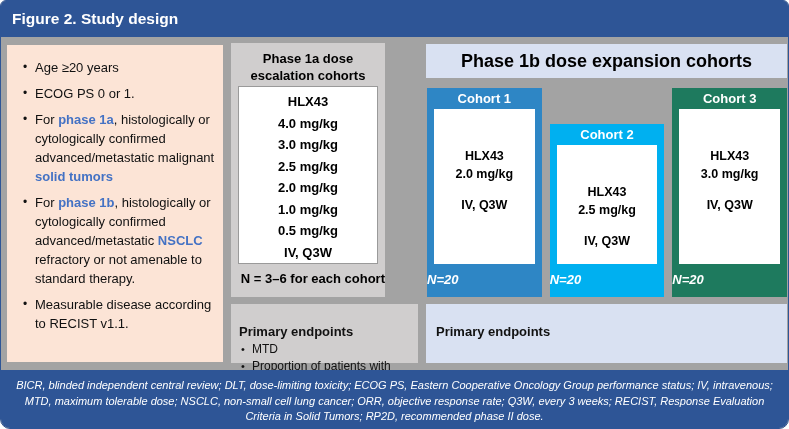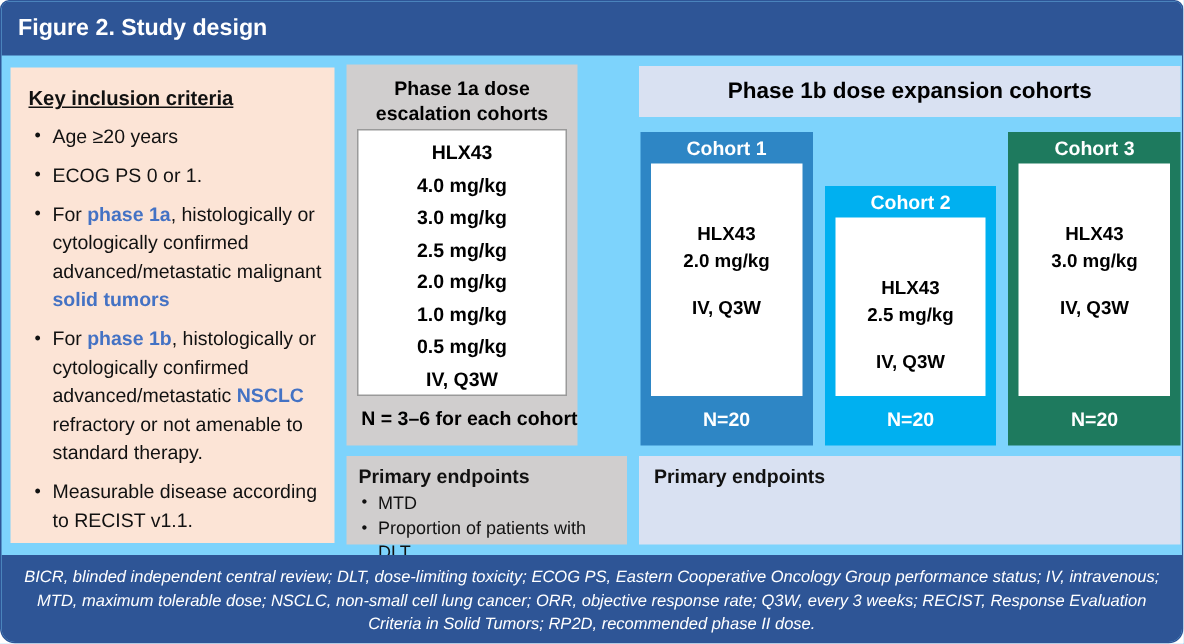--- a/index.html
+++ b/index.html
@@ -1,17 +1,17 @@
 <!DOCTYPE html>
 <html><head>
 <meta charset="utf-8">
 <style>
   html,body{margin:0;padding:0;background:#fff;}
   body{width:789px;height:429px;position:relative;font-family:"Liberation Sans",sans-serif;-webkit-font-smoothing:antialiased;}
-  .figure{position:absolute;inset:0;background:#7dd3fc;border:1.5px solid #2E5596;border-radius:6px 6px 10px 10px;overflow:hidden;box-sizing:border-box;}
+  .figure{position:absolute;inset:0;background:#a3a3a3;border:1.5px solid #2E5596;border-radius:6px 6px 10px 10px;overflow:hidden;box-sizing:border-box;}
 
   
   .titlebar{position:absolute;top:0;left:0;right:0;height:36px;background:#2E5596;color:#fff;
     font-size:15.5px;font-weight:bold;line-height:36px;padding-left:11px;}
 
   
   .inc-panel{position:absolute;left:6px;top:44px;width:216px;height:317px;background:#FCE4D6;
     padding:13px 8px 0 12px;box-sizing:border-box;font-size:13px;color:#111;}
   .inc-heading{font-weight:bold;text-decoration:underline;font-size:13.5px;margin-bottom:8px;}
   .inc-list{list-style:none;margin:0;padding:0 0 0 2px;}
@@ -21,58 +21,57 @@
 
   
   .p1a{position:absolute;left:230px;top:42px;width:154px;height:254px;background:#D0CECE;box-sizing:border-box;}
   .p1a-header{font-weight:bold;font-size:13px;text-align:center;line-height:17px;padding:7px 8px 0;}
   .p1a-box{position:absolute;left:7px;right:7px;top:43px;height:178px;background:#fff;border:1px solid #9a9a9a;
     box-sizing:border-box;text-align:center;font-weight:bold;font-size:13px;padding-top:4px;}
   .p1a-box .dose-line{line-height:21.5px;}
   .p1a-n{position:absolute;left:0;right:0;top:228px;text-align:right;font-weight:bold;font-size:13px;}
 
   
-  .endpoints{position:absolute;top:303px;height:59px;box-sizing:border-box;padding:6px 8px 0 8px;font-size:12px;color:#111;}
+  .endpoints{position:absolute;top:303px;height:59px;box-sizing:border-box;padding:20px 8px 0 8px;font-size:12px;color:#111;}
   .endpoints.gray{left:230px;width:187px;background:#D0CECE;}
   .endpoints.lblue{left:425px;width:361px;background:#D9E1F2;padding-left:10px;}
   .ep-heading{font-weight:bold;font-size:13px;margin-bottom:2px;}
   .ep-list{list-style:none;margin:0;padding:0;}
   .ep-list li{position:relative;padding-left:13px;line-height:16.5px;}
   .ep-list li::before{content:"\2022";position:absolute;left:2px;top:0;font-size:11px;}
   .endpoints.lblue .ep-list li{line-height:18px;}
 
   
   .p1b-header{position:absolute;left:425px;top:43px;width:361px;height:34px;background:#D9E1F2;
-    font-weight:bold;font-size:15px;text-align:center;line-height:34px;}
+    font-weight:bold;font-size:18px;text-align:center;line-height:34px;}
   .cohort-row{position:absolute;left:426px;top:87px;width:360px;height:209px;display:flex;gap:8px;}
   .cohort{flex:1;display:flex;flex-direction:column;box-sizing:border-box;}
   .cohort.c1{background:#2E86C5;}
   .cohort.c2{background:#00B0F0;margin-top:36px;}
   .cohort.c3{background:#1E7A5E;}
   .cohort-head{height:21px;line-height:21px;text-align:center;color:#fff;font-weight:bold;font-size:13px;}
   .cohort-body{flex:1;background:#fff;margin:0 7px;text-align:center;font-weight:bold;font-size:12.5px;padding-top:38px;box-sizing:border-box;}
   .cohort-body .line{line-height:18px;}
   .cohort-route{margin-top:13px;line-height:18px;}
-  .cohort-foot{height:33px;line-height:31px;text-align:center;color:#fff;font-weight:bold;font-size:13px;}
+  .cohort-foot{height:33px;line-height:31px;color:#fff;font-weight:bold;font-size:13px;font-style:italic;}
 
   
   .footnote{position:absolute;left:0;right:0;bottom:0;height:58px;background:#2E5596;color:#fff;
     font-style:italic;font-size:11px;line-height:15.5px;padding:8px 11px 0 11px;box-sizing:border-box;text-align:center;}
 </style>
 </head>
 <body>
 
 <div class="figure">
 
   <div class="titlebar">
     <span>Figure 2. Study design</span>
   </div>
 
   <div class="inc-panel">
-    <div class="inc-heading">Key inclusion criteria</div>
     <ul class="inc-list">
         <li><span>Age ≥20 years</span></li>
         <li><span>ECOG PS 0 or 1.</span></li>
         <li><span>For </span><span class="hl">phase 1a</span><span>, histologically or cytologically confirmed advanced/metastatic malignant </span><span class="hl">solid tumors</span></li>
         <li><span>For </span><span class="hl">phase 1b</span><span>, histologically or cytologically confirmed advanced/metastatic </span><span class="hl">NSCLC</span><span> refractory or not amenable to standard therapy.</span></li>
         <li><span>Measurable disease according to RECIST v1.1.</span></li>
       </ul>
   </div>
 
   <div class="p1a">

